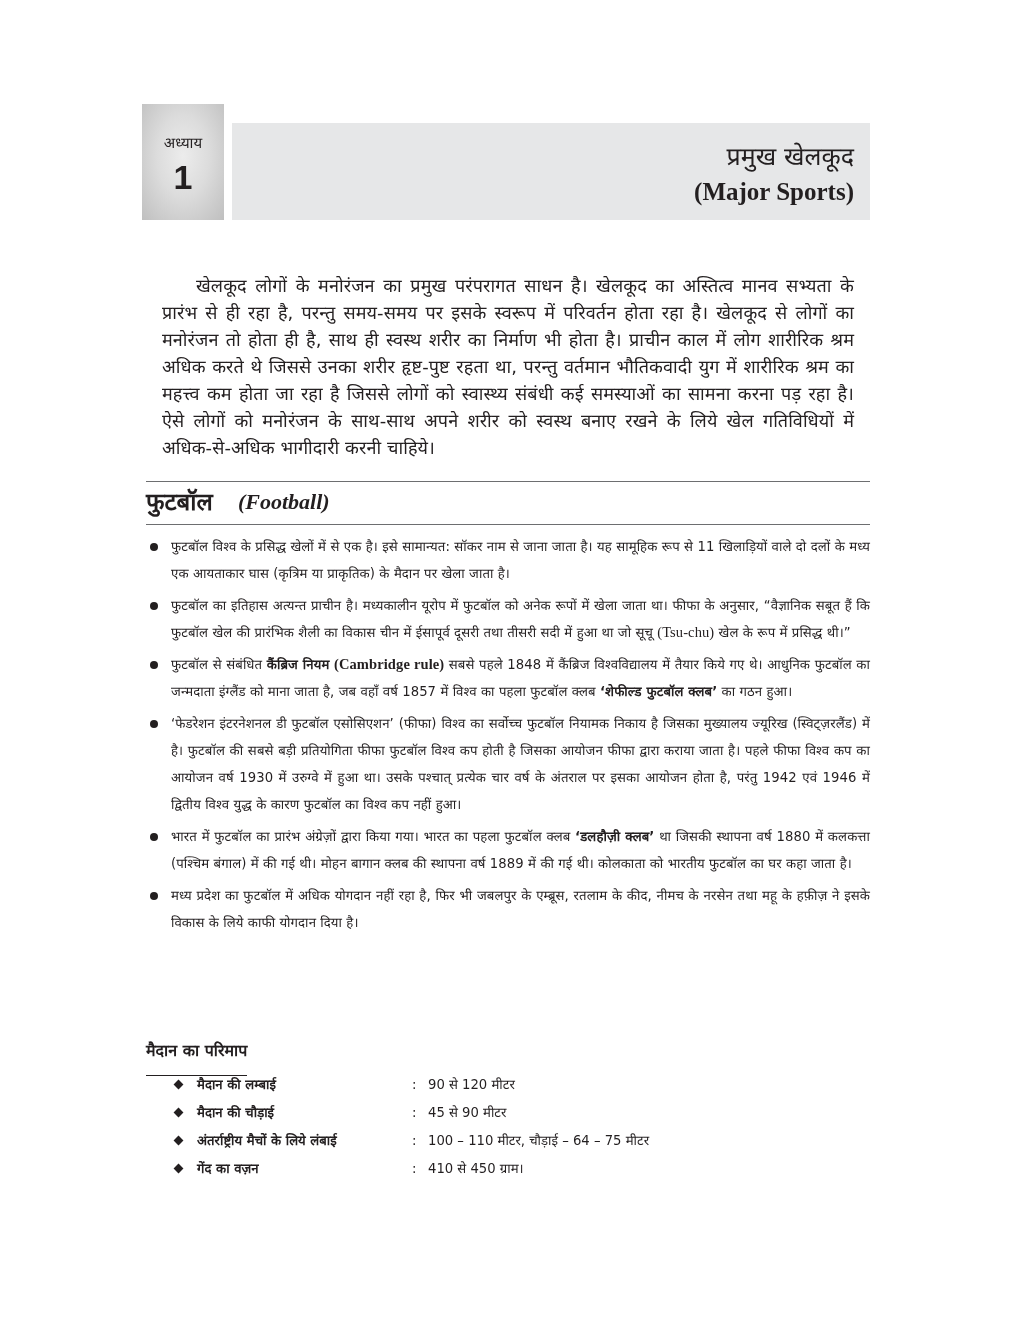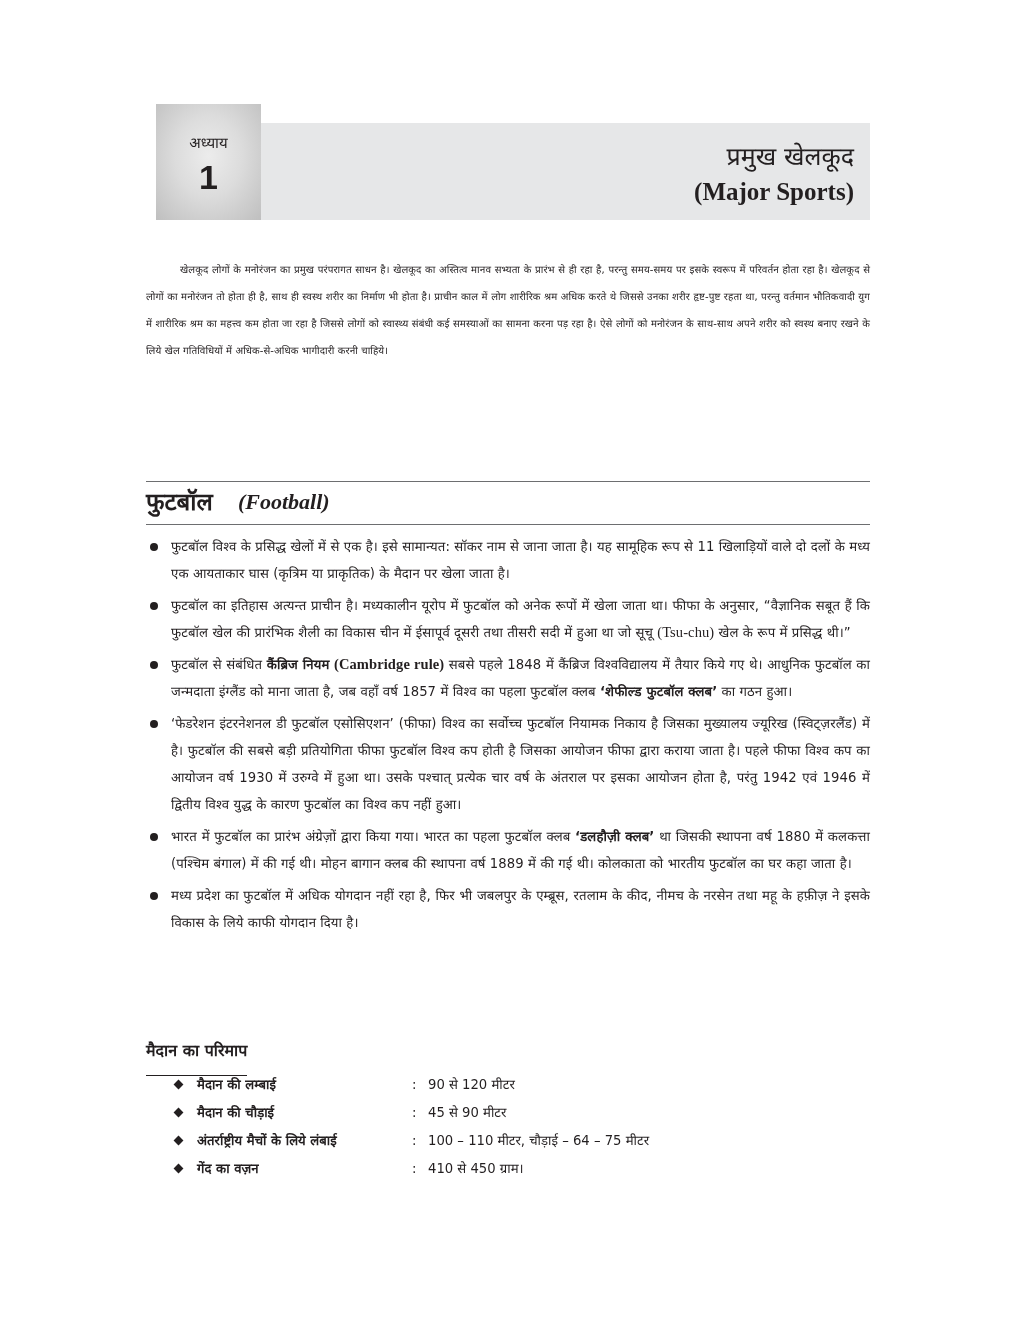--- a/index.html
+++ b/index.html
@@ -9,21 +9,21 @@
       color: #231f20;
     }
     .page { position: absolute; left: 0; top: 0; width: 1020px; height: 1320px; }
 
     
     .chap-band {
       position: absolute; left: 232px; top: 123px; width: 638px; height: 97px;
       background: #e6e7e8;
     }
     .chap-box {
-      position: absolute; left: 156px; top: 104px; width: 105px; height: 116px;
+      position: absolute; left: 142px; top: 104px; width: 82px; height: 116px;
       background: radial-gradient(ellipse at 50% 45%, #ececec 0%, #dcdcdc 45%, #bfbfbf 100%);
       text-align: center;
     }
     .chap-word {
       position: absolute; left: 0; right: 0; top: 30px;
       font-family: "DejaVu Sans", "Liberation Sans", sans-serif;
       font-size: 15px; line-height: 18px; color: #231f20;
     }
     .chap-num {
       position: absolute; left: 0; right: 0; top: 53px;
@@ -38,22 +38,22 @@
     .chap-title-en {
       position: absolute; right: 166px; top: 176px;
       font-family: "Liberation Serif", "DejaVu Serif", serif;
       font-weight: bold; font-size: 25px; line-height: 32px; text-align: right; white-space: nowrap; margin-left: 11px;
     }
 
     
     .text-col { position: absolute; left: 146px; width: 724px; }
     .para {
       font-family: "DejaVu Sans", "Liberation Sans", sans-serif;
-      font-size: 10px; line-height: 27px; text-align: justify;
-      text-indent: 34px; margin: 0; letter-spacing: 0.1px;
+      font-size: 18px; line-height: 27px; text-align: justify;
+      text-indent: 34px; margin: 16px; letter-spacing: 0.1px;
     }
     #intro { top: 256px; }
     #intro .para + .para { margin-top: 3px; }
 
     
     .sec-head {
       position: absolute; left: 146px; top: 481px; width: 724px; height: 44px;
       border-top: 1.5px solid #6d6e70; border-bottom: 1.5px solid #6d6e70;
       box-sizing: border-box;
     }

